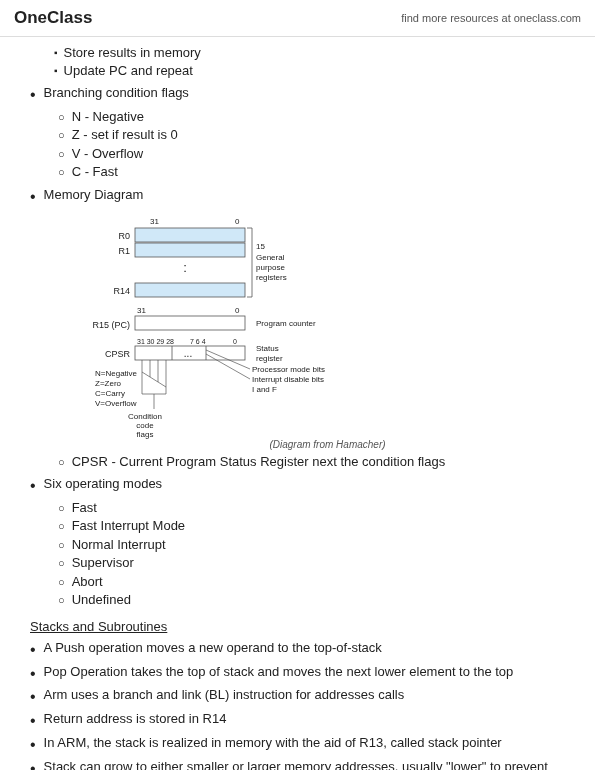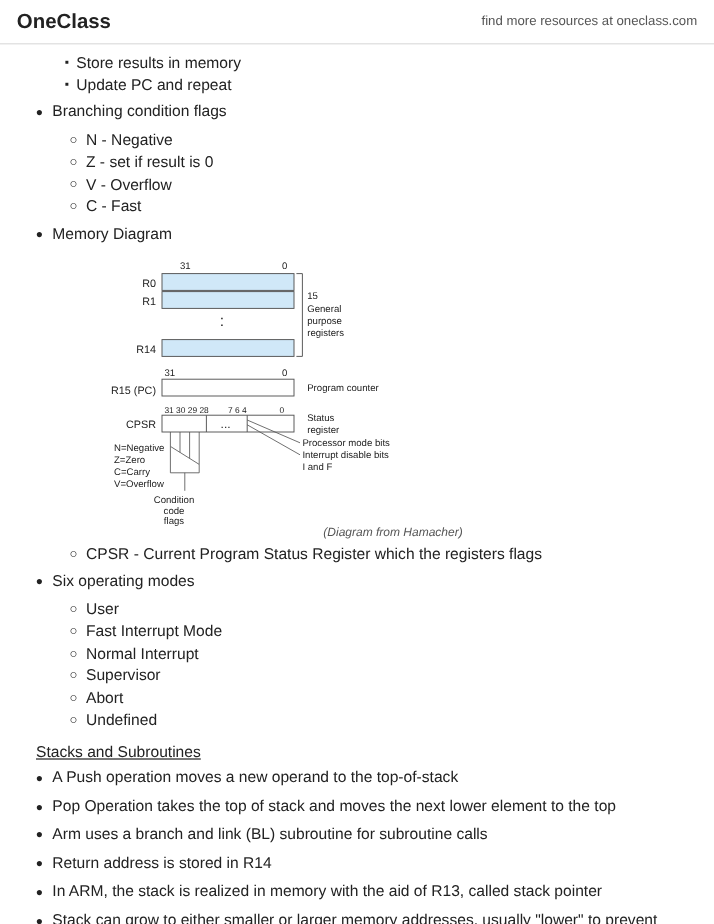--- a/index.html
+++ b/index.html
@@ -213,32 +213,32 @@
         <line x1="116" y1="140" x2="160" y2="165" stroke="#555" stroke-width="0.7"></line>
         <text x="162" y="168" font-size="8" fill="#222">Interrupt disable bits</text>
         <text x="162" y="178" font-size="8" fill="#222">I and F</text>
       </svg>
 
       <div class="diagram-caption">(Diagram from Hamacher)</div>
     </div>
 
     <div class="bullet-level2" style="margin-top:4px;">
       <span class="bullet-circle">○</span>
-      <span>CPSR - Current Program Status Register which the registers flags</span>
+      <span>CPSR - Current Program Status Register next the condition flags</span>
     </div>
   </div>
 
   <div class="section-block">
     <div class="bullet-level1">
       <span class="bullet-dot">•</span>
       <span>Six operating modes</span>
     </div>
     <div class="bullet-level2">
       <span class="bullet-circle">○</span>
-      <span>User</span>
+      <span>Fast</span>
     </div>
     <div class="bullet-level2">
       <span class="bullet-circle">○</span>
       <span>Fast Interrupt Mode</span>
     </div>
     <div class="bullet-level2">
       <span class="bullet-circle">○</span>
       <span>Normal Interrupt</span>
     </div>
     <div class="bullet-level2">
@@ -261,21 +261,21 @@
     <div class="bullet-level1">
       <span class="bullet-dot">•</span>
       <span>A Push operation moves a new operand to the top-of-stack</span>
     </div>
     <div class="bullet-level1">
       <span class="bullet-dot">•</span>
       <span>Pop Operation takes the top of stack and moves the next lower element to the top</span>
     </div>
     <div class="bullet-level1">
       <span class="bullet-dot">•</span>
-      <span>Arm uses a branch and link (BL) subroutine for subroutine calls</span>
+      <span>Arm uses a branch and link (BL) instruction for addresses calls</span>
     </div>
     <div class="bullet-level1">
       <span class="bullet-dot">•</span>
       <span>Return address is stored in R14</span>
     </div>
     <div class="bullet-level1">
       <span class="bullet-dot">•</span>
       <span>In ARM, the stack is realized in memory with the aid of R13, called stack pointer</span>
     </div>
     <div class="bullet-level1">

